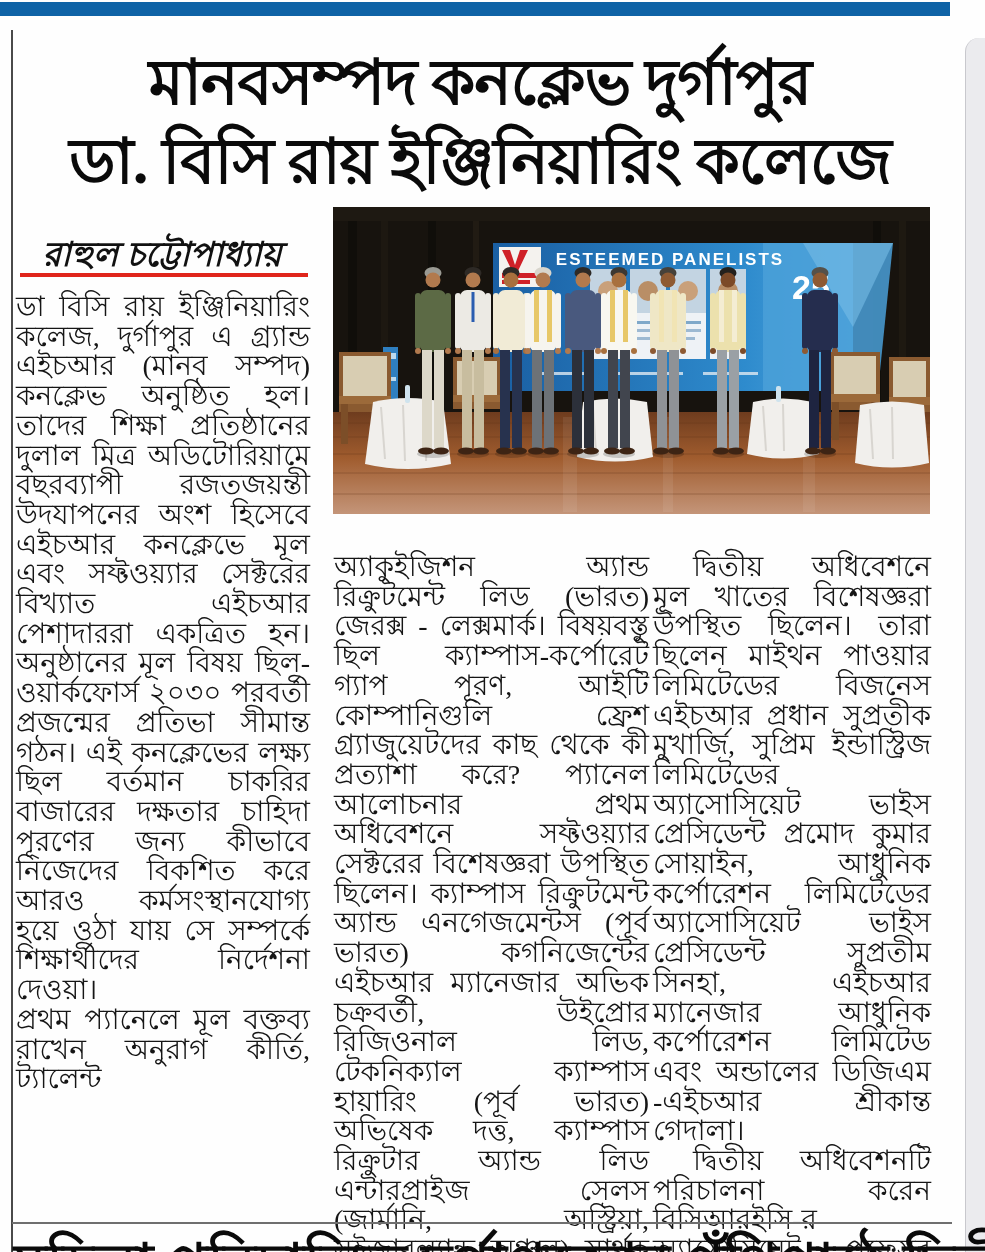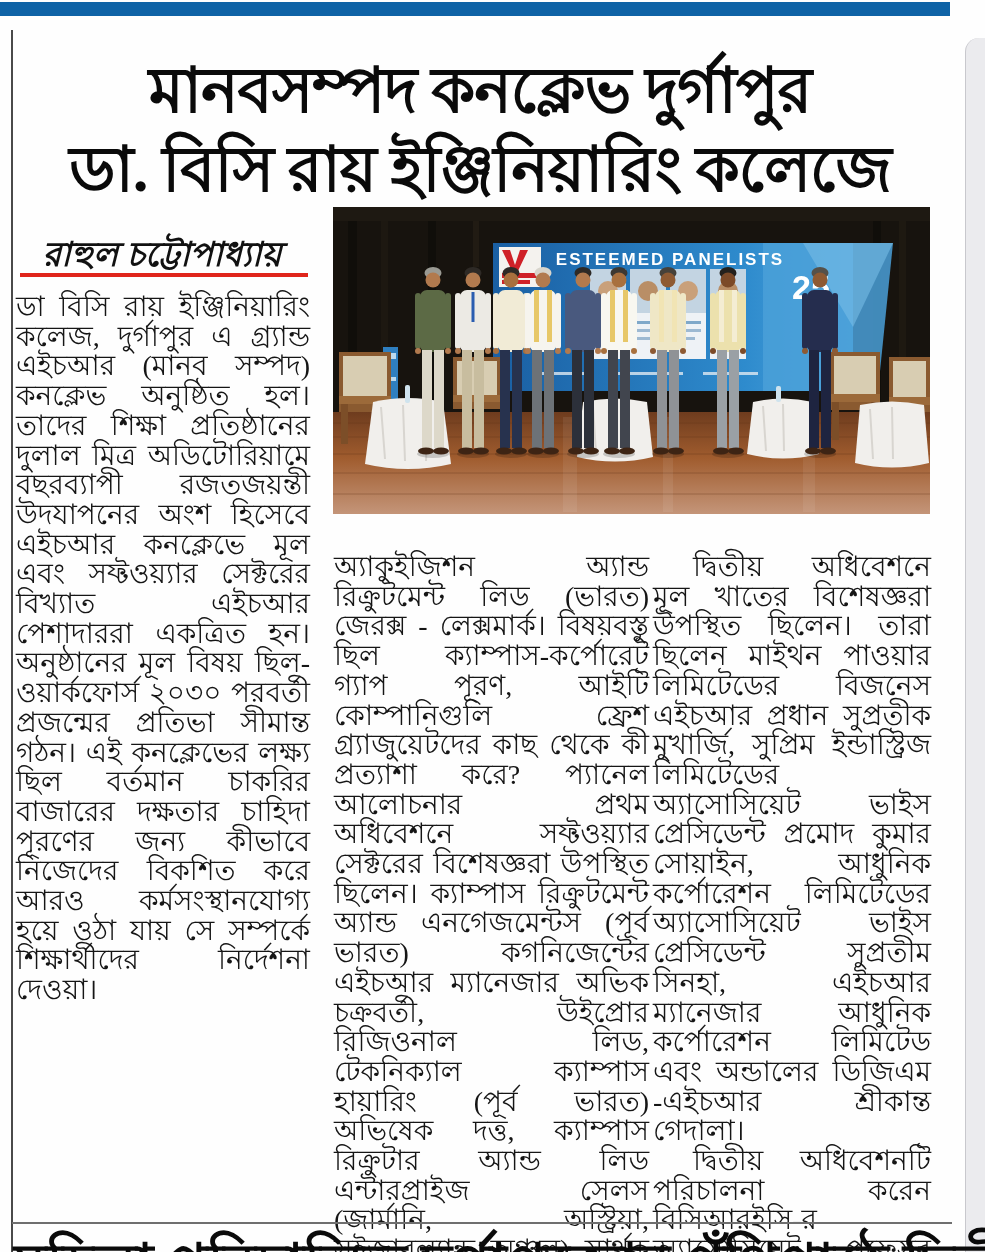--- a/index.html
+++ b/index.html
@@ -8,21 +8,21 @@
     background:#fefefe;color:#0d0d0d;
     font-family:"Liberation Serif","DejaVu Serif",serif;
   }
   .topbar{position:absolute;left:0;top:2px;width:950px;height:14px;}
   .right-strip{
     position:absolute;right:0;top:38px;width:19px;height:1214px;
     background:#ebebee;border-left:1px solid #c8c8cd;border-top-left-radius:14px;
   }
   .left-rule{position:absolute;left:11px;top:30px;width:2px;height:1222px;background:#4a4a4a;}
   .headline{
-    position:absolute;left:14px;top:52px;width:932px;text-align:center;
+    position:absolute;left:14px;top:44px;width:932px;text-align:center;
     font-weight:bold;font-size:63px;line-height:79px;letter-spacing:-1px;color:#0a0a0a;
   }
   .byline{
     position:absolute;left:16px;top:228px;width:292px;text-align:center;
     font-weight:bold;font-size:34px;color:#111;font-style:italic;
   }
   .byline-rule{position:absolute;left:20px;top:273px;width:288px;height:4px;}
   .photo{
     position:absolute;left:333px;top:207px;width:597px;height:307px;background:#151310;
   }
@@ -342,20 +342,21 @@
             <rect x="488" y="143" width="10" height="98" fill="#1e2440"></rect>
             <ellipse cx="480" cy="244" rx="8" ry="3.5" fill="#3d2414"></ellipse>
             <ellipse cx="495" cy="244" rx="8" ry="3.5" fill="#3d2414"></ellipse>
           </g>
         </g>
     </svg>
   </div>
 
   <div class="col col1">
     <p>ডা বিসি রায় ইঞ্জিনিয়ারিং কলেজ, দুর্গাপুর এ গ্র্যান্ড এইচআর (মানব সম্পদ) কনক্লেভ অনুষ্ঠিত হল। তাদের শিক্ষা প্রতিষ্ঠানের দুলাল মিত্র অডিটোরিয়ামে বছরব্যাপী রজতজয়ন্তী উদযাপনের অংশ হিসেবে এইচআর কনক্লেভে মূল এবং সফ্টওয়্যার সেক্টরের বিখ্যাত এইচআর পেশাদাররা একত্রিত হন। অনুষ্ঠানের মূল বিষয় ছিল- ওয়ার্কফোর্স ২০৩০ পরবর্তী প্রজন্মের প্রতিভা সীমান্ত গঠন। এই কনক্লেভের লক্ষ্য ছিল বর্তমান চাকরির বাজারের দক্ষতার চাহিদা পূরণের জন্য কীভাবে নিজেদের বিকশিত করে আরও কর্মসংস্থানযোগ্য হয়ে ওঠা যায় সে সম্পর্কে শিক্ষার্থীদের নির্দেশনা দেওয়া।</p>
+    <p>প্রথম প্যানেলে মূল বক্তব্য রাখেন অনুরাগ কীর্তি, ট্যালেন্ট</p>
   </div>
 
   <div class="col col2">
     <p>অ্যাকুইজিশন অ্যান্ড রিক্রুটমেন্ট লিড (ভারত) জেরক্স - লেক্সমার্ক। বিষয়বস্তু ছিল ক্যাম্পাস-কর্পোরেট গ্যাপ পূরণ, আইটি কোম্পানিগুলি ফ্রেশ গ্র্যাজুয়েটদের কাছ থেকে কী প্রত্যাশা করে? প্যানেল আলোচনার প্রথম অধিবেশনে সফ্টওয়্যার সেক্টরের বিশেষজ্ঞরা উপস্থিত ছিলেন। ক্যাম্পাস রিক্রুটমেন্ট অ্যান্ড এনগেজমেন্টস (পূর্ব ভারত) কগনিজেন্টের এইচআর ম্যানেজার অভিক চক্রবর্তী, উইপ্রোর রিজিওনাল লিড, টেকনিক্যাল ক্যাম্পাস হায়ারিং (পূর্ব ভারত) অভিষেক দত্ত, ক্যাম্পাস রিক্রুটার অ্যান্ড লিড এন্টারপ্রাইজ সেলস (জার্মানি, অস্ট্রিয়া, সুইজারল্যান্ড অঞ্চল) সার্থক আচার্য্য, সেলিবাল টেকনোলজিসের প্রধান, ঋতুপর্ণা ধর, সিনিয়র স্পেশালিস্ট ট্যালেন্ট অ্যাকুইজিশন এল টি আই মাইন্ডট্রি এবং অনুষ্কা ঘোষ, সিনিয়র</p>
   </div>
 
   <div class="col col3">
     <p class="indent">দ্বিতীয় অধিবেশনে মূল খাতের বিশেষজ্ঞরা উপস্থিত ছিলেন। তারা ছিলেন মাইথন পাওয়ার লিমিটেডের বিজনেস এইচআর প্রধান সুপ্রতীক মুখার্জি, সুপ্রিম ইন্ডাস্ট্রিজ লিমিটেডের অ্যাসোসিয়েট ভাইস প্রেসিডেন্ট প্রমোদ কুমার সোয়াইন, আধুনিক কর্পোরেশন লিমিটেডের অ্যাসোসিয়েট ভাইস প্রেসিডেন্ট সুপ্রতীম সিনহা, এইচআর ম্যানেজার আধুনিক কর্পোরেশন লিমিটেড এবং অন্ডালের ডিজিএম -এইচআর শ্রীকান্ত গেদালা।</p>
     <p class="indent">দ্বিতীয় অধিবেশনটি পরিচালনা করেন বিসিআরইসি-র অ্যাসোসিয়েট প্রফেসর ডঃ সন্দীপ মুখার্জি।</p>
   </div>

